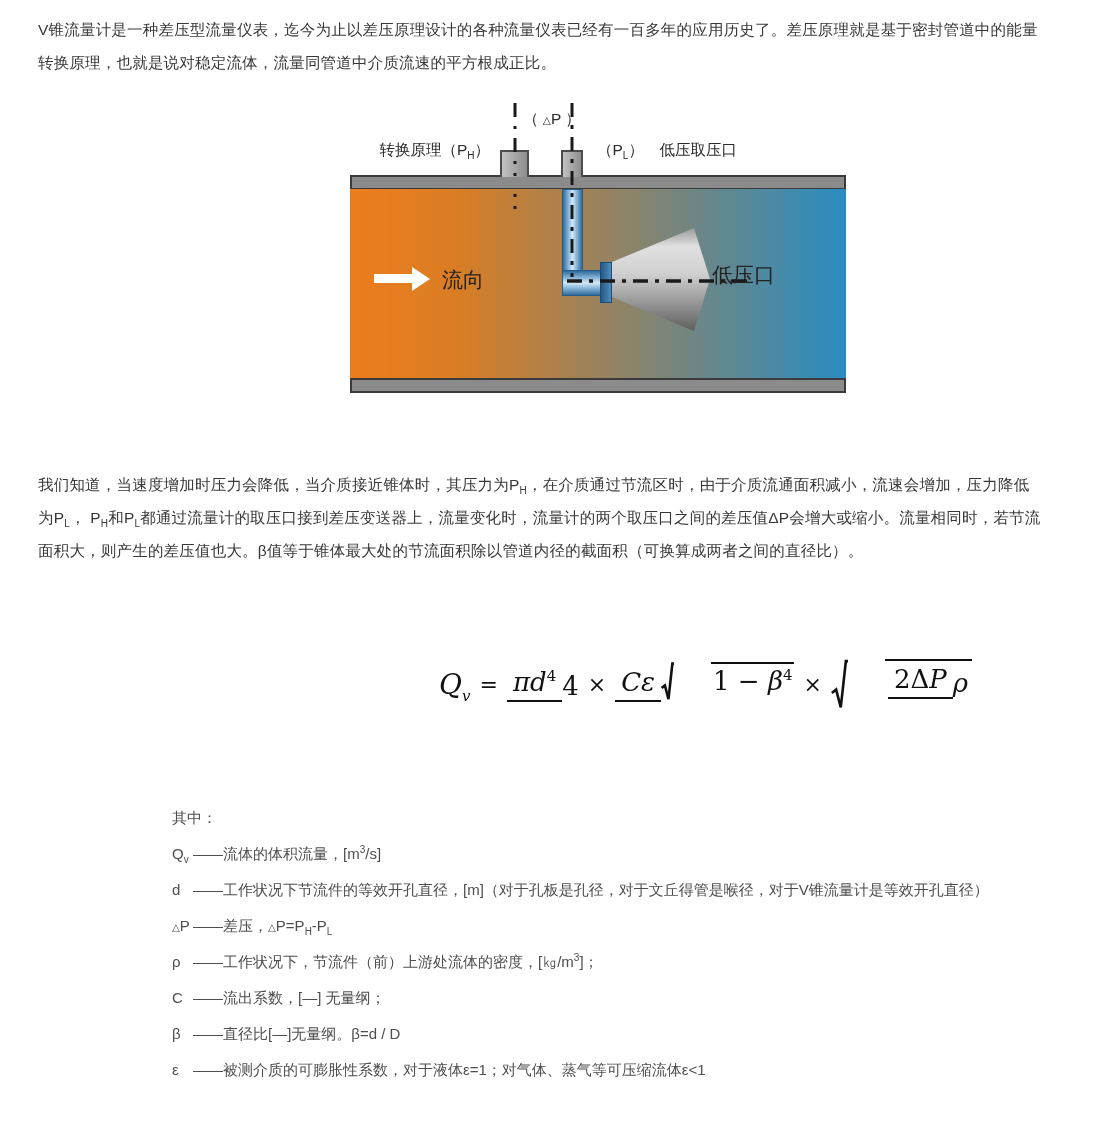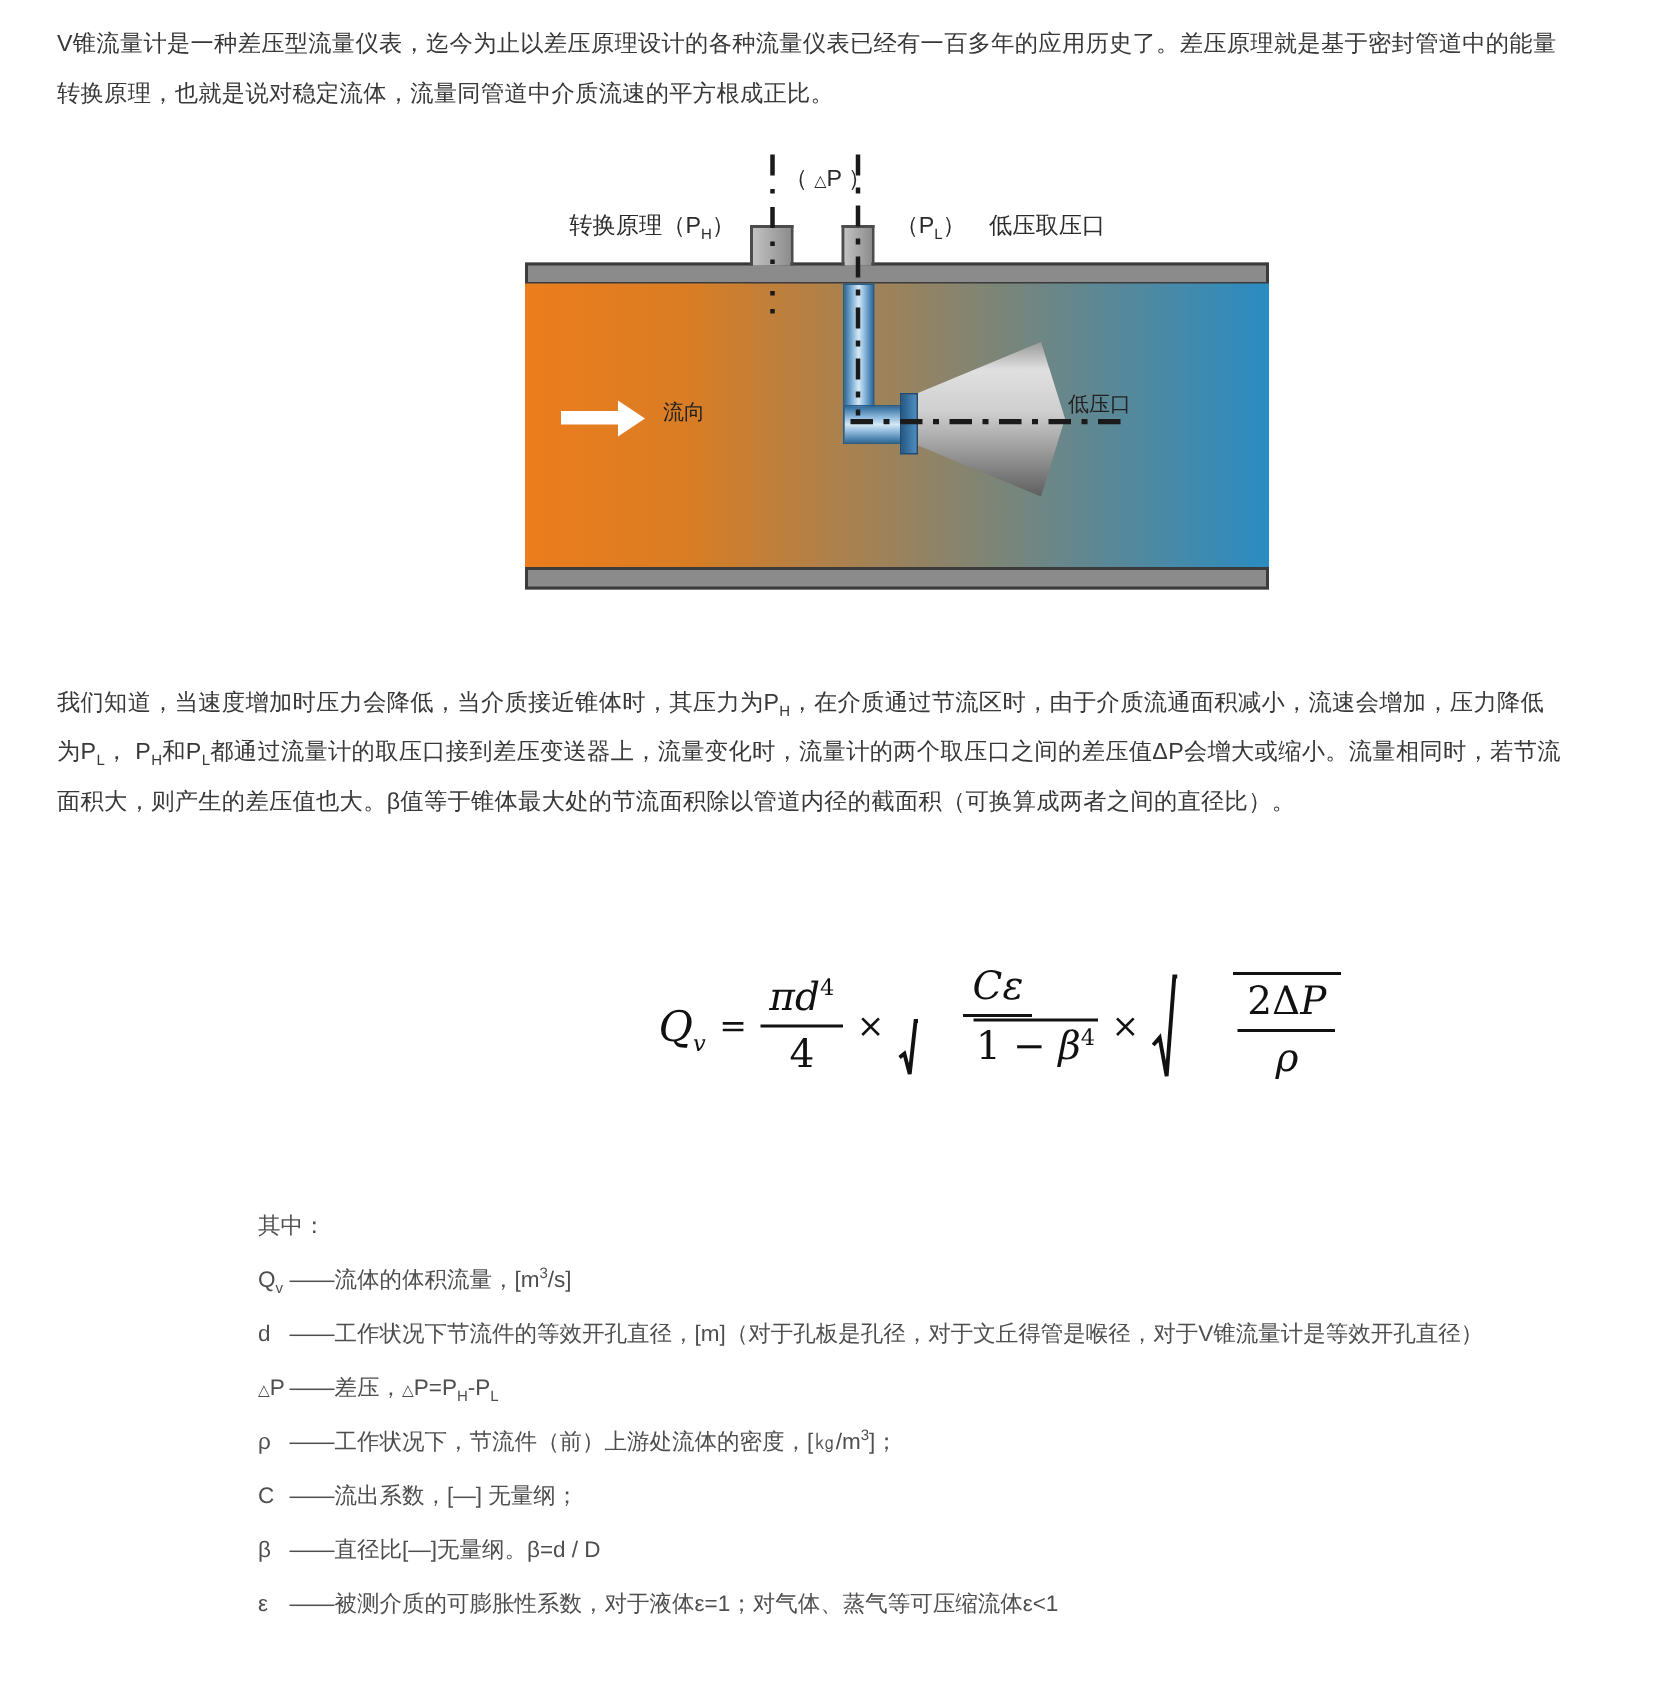--- a/index.html
+++ b/index.html
@@ -6,21 +6,21 @@
   .page{position:relative;width:1111px;height:1124px;background:#ffffff;overflow:hidden;
         font-family:"Liberation Sans","DejaVu Sans",sans-serif;color:#383838;margin-left:34px;}
   
   .para{position:absolute;font-size:15.5px;letter-spacing:0.2px;}
   .para .pline{height:33px;line-height:33px;white-space:nowrap;}
   sub{font-size:10px;line-height:0;}
   sup{font-size:10px;line-height:0;}
   .sm{font-size:68%;}
   
   .dlabel{position:absolute;font-size:15.5px;color:#2b2b2b;white-space:nowrap;}
-  .dlabel.big{font-size:14px;color:#222;}
+  .dlabel.big{font-size:21px;color:#222;}
   .wall{position:absolute;background:#8b8b8b;border:2px solid #3b3b3b;box-sizing:border-box;}
   .fluid{position:absolute;left:316px;top:189px;width:496px;height:189px;
          background:linear-gradient(90deg,#ec7d1d 0%,#d97d24 22%,#2a8cc2 100%);}
   .stub{position:absolute;top:150px;height:27px;box-sizing:border-box;
         background:linear-gradient(90deg,#c2c2c2,#8d8d8d);
         border:2px solid #4c4c4c;border-bottom:none;}
   .tube-v{position:absolute;left:528px;top:189px;width:21px;height:97px;box-sizing:border-box;
           background:linear-gradient(90deg,#2f6b9a 0%,#8db9dc 30%,#d5e8f5 50%,#8db9dc 70%,#2f6b9a 100%);
           border:1px solid #275d89;}
   .tube-h{position:absolute;left:528px;top:270px;width:40px;height:26px;box-sizing:border-box;
@@ -33,21 +33,21 @@
               border-left:18px solid #fff;border-top:12px solid transparent;border-bottom:12px solid transparent;}
   .overlay{position:absolute;left:0;top:0;width:1111px;height:430px;}
   
   .formula{position:absolute;left:405px;top:640px;height:88px;display:flex;align-items:center;
            font-family:"DejaVu Serif","Liberation Serif",serif;color:#111;font-size:26px;}
   .formula i{font-style:italic;}
   .formula sub{font-size:15px;font-style:italic;}
   .formula sup{font-size:15px;}
   .formula .lhs{font-size:28px;}
   .formula .op{font-size:22px;margin:0 9px;}
-  .frac{display:inline-flex;flex-direction:column;align-items:center;vertical-align:middle;}
+  .frac{display:inline-flex;flex-direction:row;align-items:center;vertical-align:middle;}
   .frac>.num{border-bottom:2.4px solid #111;padding:0 6px 3px;text-align:center;}
   .frac>.den{padding-top:3px;text-align:center;}
   .frac>.den.noline{padding-top:1px;}
   .sqrt{display:inline-flex;align-items:stretch;gap:38px;}
   .sqrt .rad{display:block;align-self:stretch;flex:none;}
   .sqrt .radicand{border-top:2.4px solid #111;padding:3px 4px 0 3px;margin-left:-1px;}
   .sqrt.inner .radicand{padding:2px 2px 0 2px;}
   
   .defs{position:absolute;left:138px;top:800px;font-size:15px;color:#4e4e4e;}
   .defs .hd{height:36px;line-height:36px;}
@@ -96,21 +96,21 @@
     <div class="arrow-shaft"></div>
     <div class="arrow-head"></div>
 
     <div class="dlabel" style="left:489px;top:109px;"><span>（ </span><span class="sm">△</span><span>P ）</span></div>
     <div class="dlabel" style="right:655px;top:140px;"><span>转换原理（P</span><sub>H</sub><span>）</span></div>
     <div class="dlabel" style="left:563px;top:140px;"><span>（P</span><sub>L</sub><span>）　低压取压口</span></div>
     <div class="dlabel big" style="left:408px;top:266px;">流向</div>
     <div class="dlabel big" style="left:678px;top:261px;">低压口</div>
   </div>
 
-  <div class="para" style="left:4px;top:452px;">
+  <div class="para" style="left:4px;top:468px;">
     <div class="pline"><span>我们知道，当速度增加时压力会降低，当介质接近锥体时，其压力为P</span><sub>H</sub><span>，在介质通过节流区时，由于介质流通面积减小，流速会增加，压力降低</span></div>
     <div class="pline"><span>为P</span><sub>L</sub><span>， P</span><sub>H</sub><span>和P</span><sub>L</sub><span>都通过流量计的取压口接到差压变送器上，流量变化时，流量计的两个取压口之间的差压值ΔP会增大或缩小。流量相同时，若节流</span></div>
     <div class="pline"><span>面积大，则产生的差压值也大。β值等于锥体最大处的节流面积除以管道内径的截面积（可换算成两者之间的直径比）。</span></div>
   </div>
 
   <div class="formula">
     <span class="lhs"><i>Q</i><sub>v</sub></span>
     <span class="op">=</span>
     <span class="frac">
       <span class="num"><i>πd</i><sup>4</sup></span>

